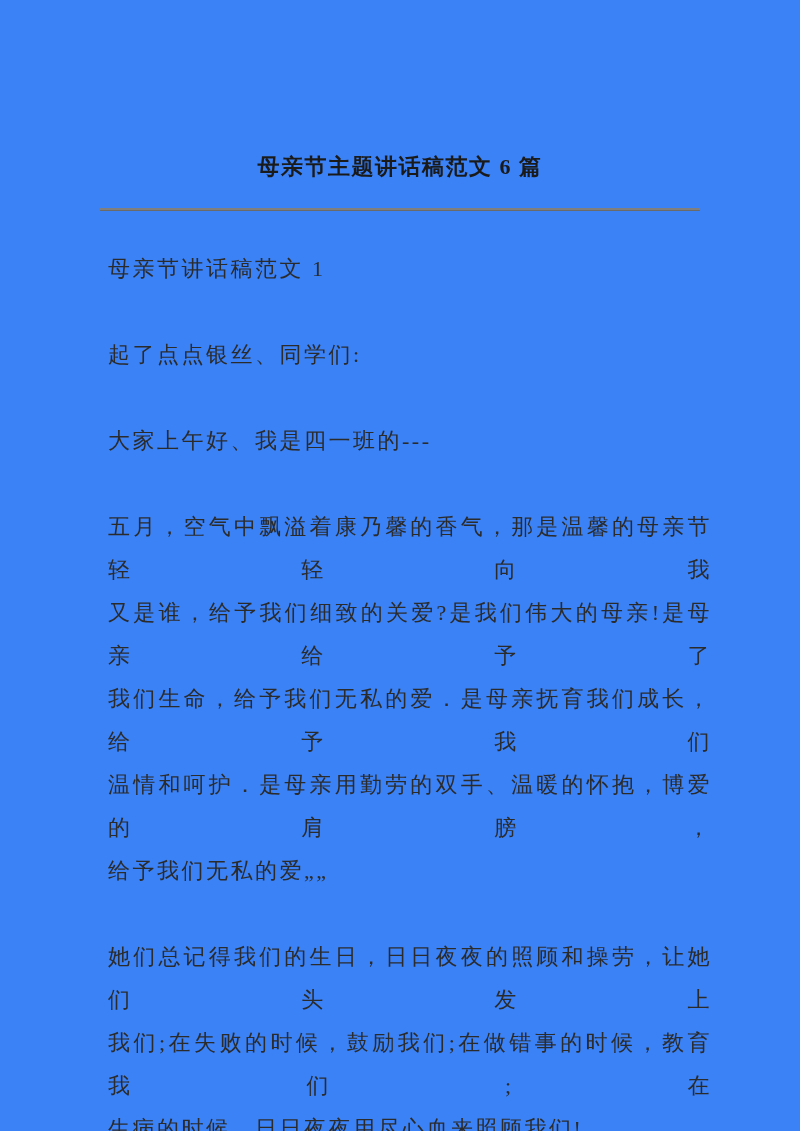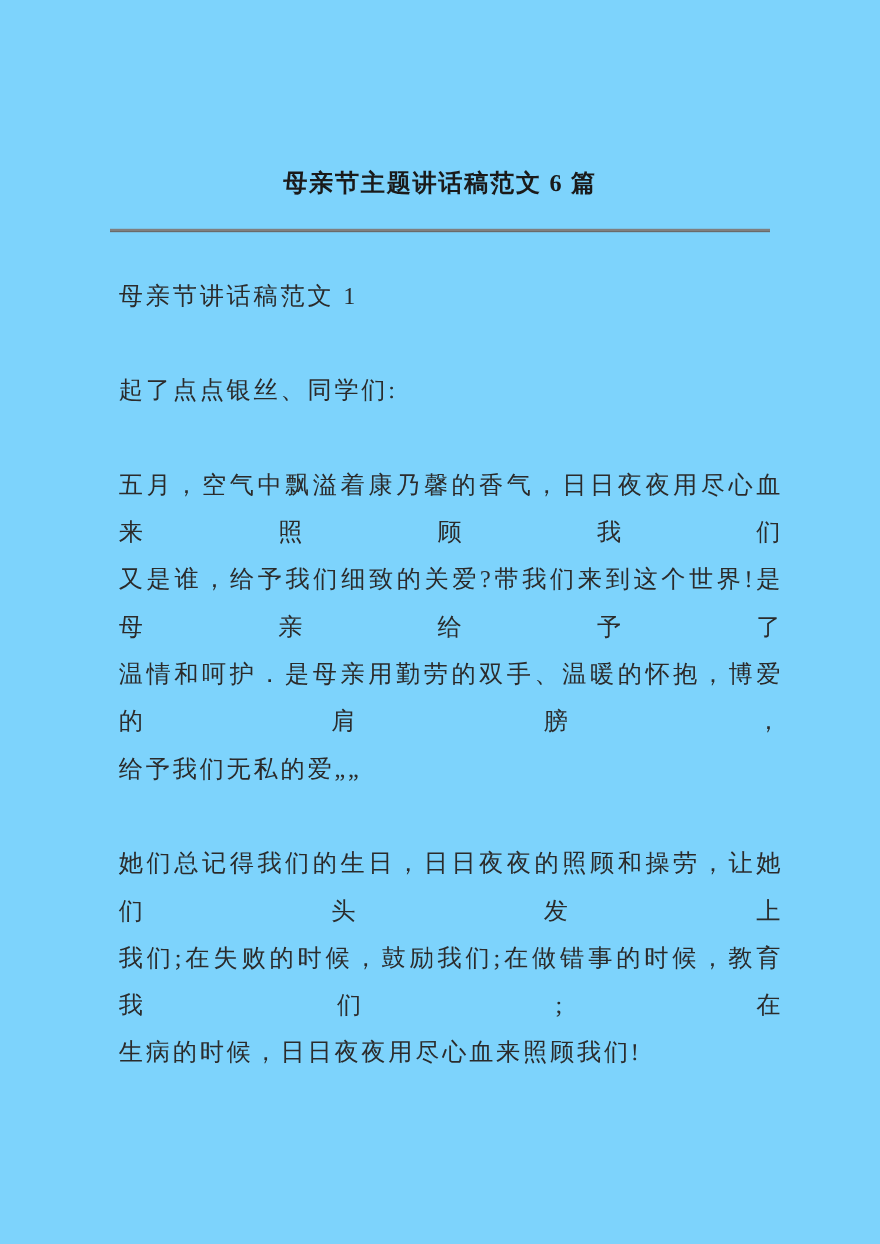--- a/index.html
+++ b/index.html
@@ -5,21 +5,21 @@
   html, body {
     margin: 0;
     padding: 0;
     background: #ffffff;
   }
   .page {
     position: relative;
     width: 800px;
     height: 1131px;
     margin: 0 auto;
-    background: #7dd3fc;
+    background: #3b82f6;
     overflow: hidden;
     font-family: "Liberation Serif", "DejaVu Serif", serif;
   }
   .doc-title {
     margin: 0;
     padding-top: 150px;
     line-height: 34px;
     text-align: center;
     font-size: 22px;
     font-weight: 700;
@@ -68,24 +68,26 @@
   <h1 class="doc-title">母亲节主题讲话稿范文 6 篇</h1>
 
   <div class="title-rule"></div>
 
   <div class="doc-body">
 
     <p>母亲节讲话稿范文 1</p>
 
     <p>起了点点银丝、同学们:</p>
 
+    <p>大家上午好、我是四一班的---</p>
 
     <div class="para">
-      <p class="jline">五月，空气中飘溢着康乃馨的香气，日日夜夜用尽心血来照顾我们</p>
-      <p class="jline">又是谁，给予我们细致的关爱?带我们来到这个世界!是母亲给予了</p>
+      <p class="jline">五月，空气中飘溢着康乃馨的香气，那是温馨的母亲节轻轻向我</p>
+      <p class="jline">又是谁，给予我们细致的关爱?是我们伟大的母亲!是母亲给予了</p>
+      <p class="jline">我们生命，给予我们无私的爱．是母亲抚育我们成长，给予我们</p>
       <p class="jline">温情和呵护．是母亲用勤劳的双手、温暖的怀抱，博爱的肩膀，</p>
       <p class="jline last">给予我们无私的爱„„</p>
     </div>
 
     <div class="para">
       <p class="jline">她们总记得我们的生日，日日夜夜的照顾和操劳，让她们头发上</p>
       <p class="jline">我们;在失败的时候，鼓励我们;在做错事的时候，教育我们;在</p>
       <p class="jline last">生病的时候，日日夜夜用尽心血来照顾我们!</p>
     </div>
 

